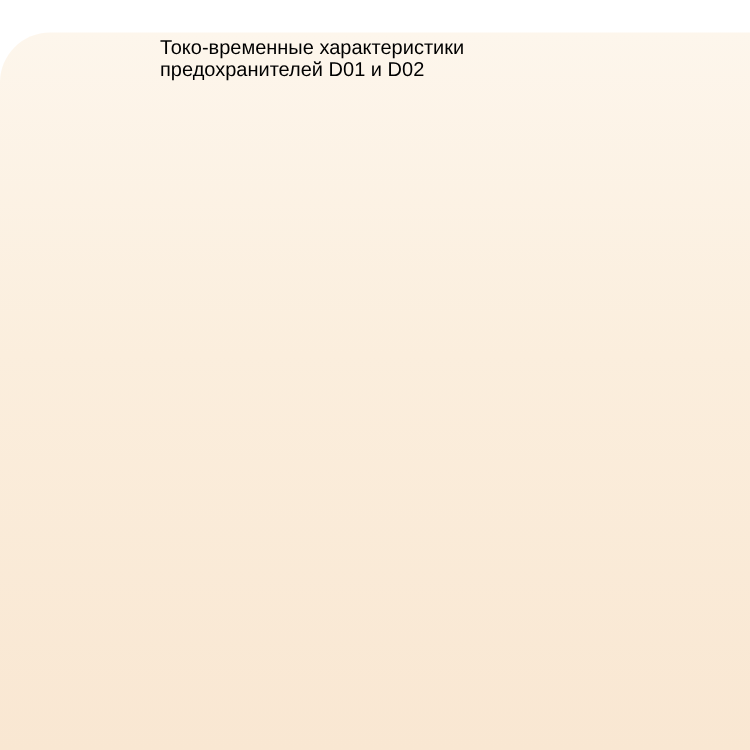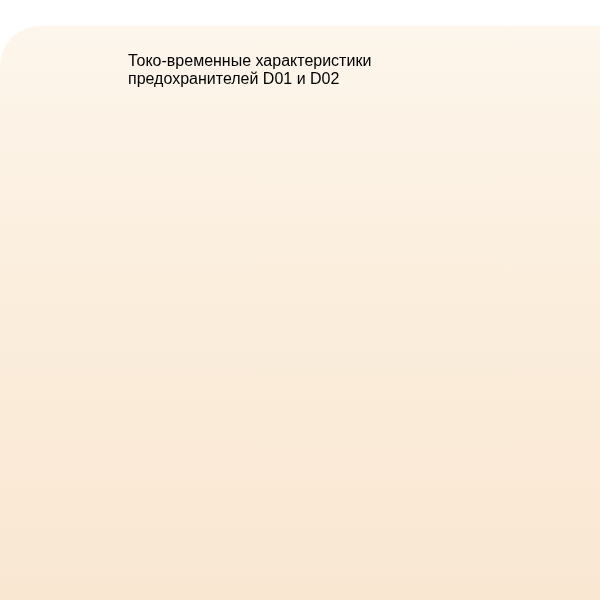--- a/index.html
+++ b/index.html
@@ -7,21 +7,21 @@
     width:600px;height:600px;position:relative;overflow:hidden;
     font-family:"Liberation Sans", sans-serif;
     background:#ffffff;
   }
   .backdrop{
     position:absolute;left:0;top:26px;width:600px;height:574px;
     background:linear-gradient(180deg,#fdf6ec 0%,#fbeedd 45%,#f9e7d2 100%);
     border-top-left-radius:40px;
   }
   .title-bar{
-    position:absolute;left:128px;top:52px;width:350px;height:26px;
+    position:absolute;left:128px;top:30px;width:350px;height:26px;
     background:linear-gradient(180deg,#f1a055 0%,#f5ad66 55%,#f8c astounding;
     border-radius:2px;
   }
   .title-bar{
     background:linear-gradient(180deg,#f1a055 0%,#f5ad66 55%,#f8c189 100%);
     display:flex;align-items:center;
     box-shadow:0 1px 0 #fce3c4;
   }
   .title-bar span{
     padding-left:13px;font-size:12.5px;font-weight:bold;color:#4a4540;

